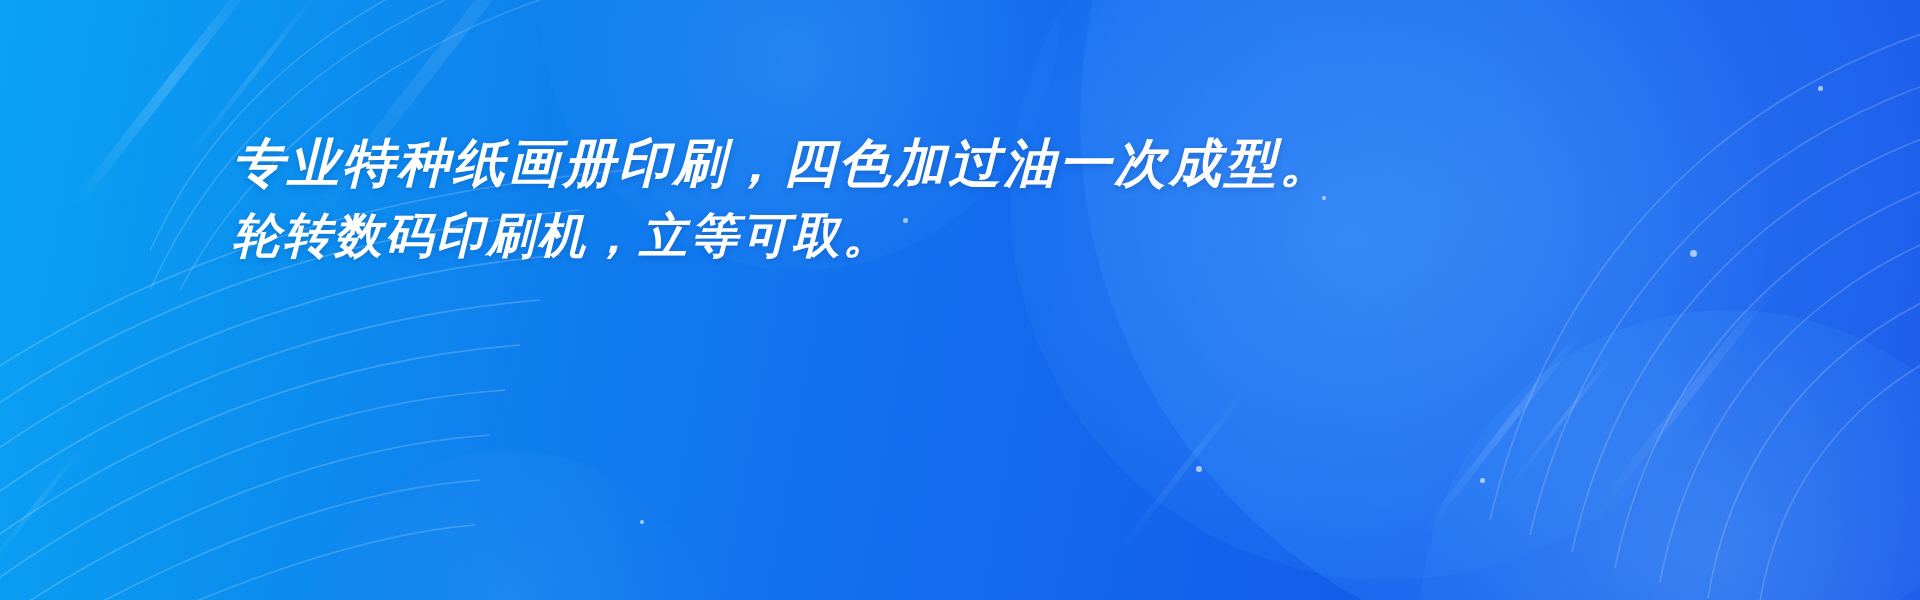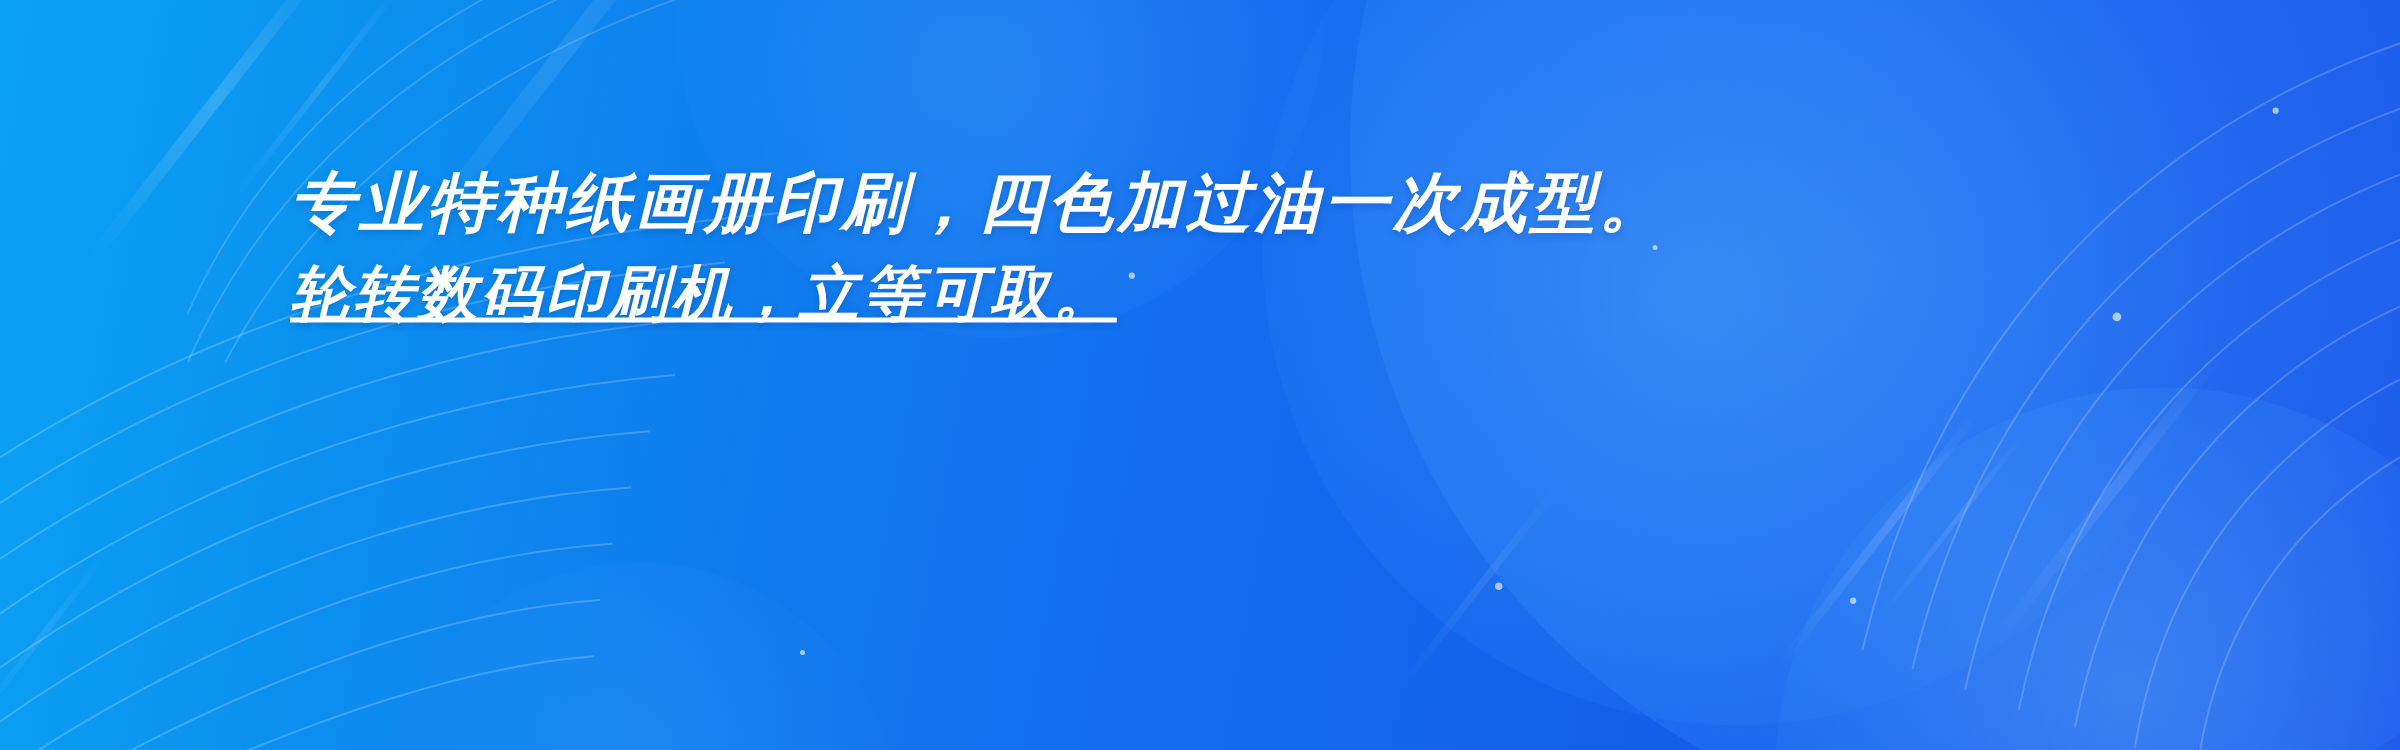--- a/index.html
+++ b/index.html
@@ -90,21 +90,21 @@
   .line {
     color: #ffffff;
     font-weight: bold;
     white-space: nowrap;
     letter-spacing: 0.06em;
     text-shadow: 0 2px 6px rgba(8,60,140,0.30);
     font-family: "DejaVu Serif", "Liberation Serif", serif;
     font-style: italic;
   }
   .line-1 { font-size: 52px; line-height: 74px; }
-  .line-2 { font-size: 48px; line-height: 70px; text-decoration: underline; }
+  .line-2 { font-size: 48px; line-height: 70px; }
   .line-3 { font-size: 48px; line-height: 70px; }
 </style>
 </head>
 <body>
 
 <div id="banner">
 
   <div class="bg-layer">
     <div class="blob blob-a"></div>
     <div class="blob blob-b"></div>

